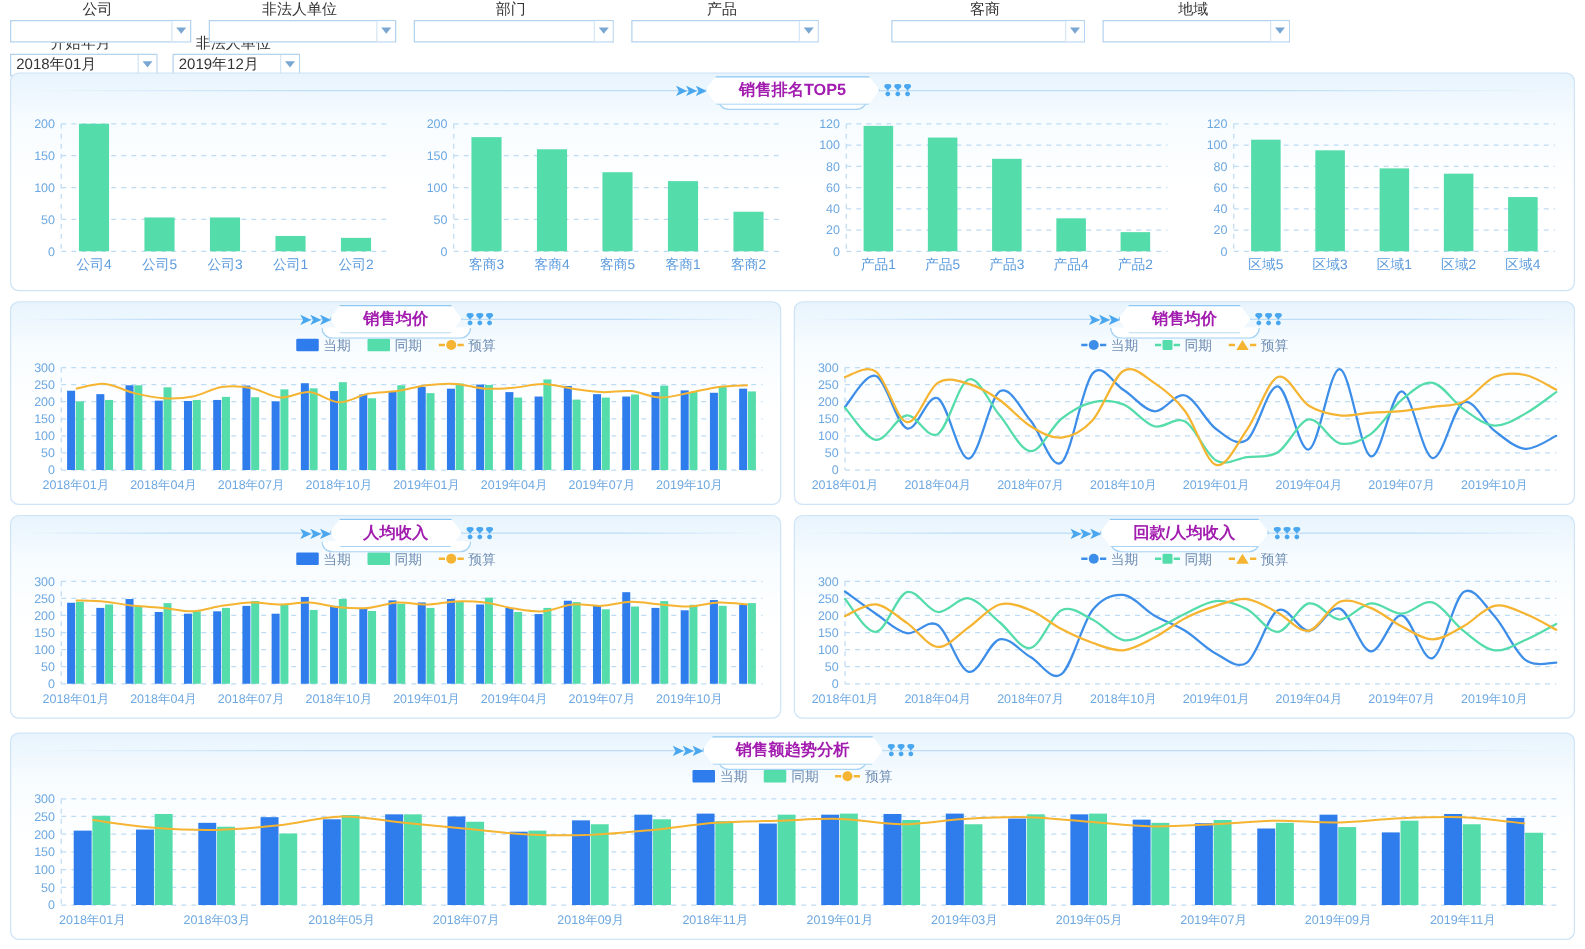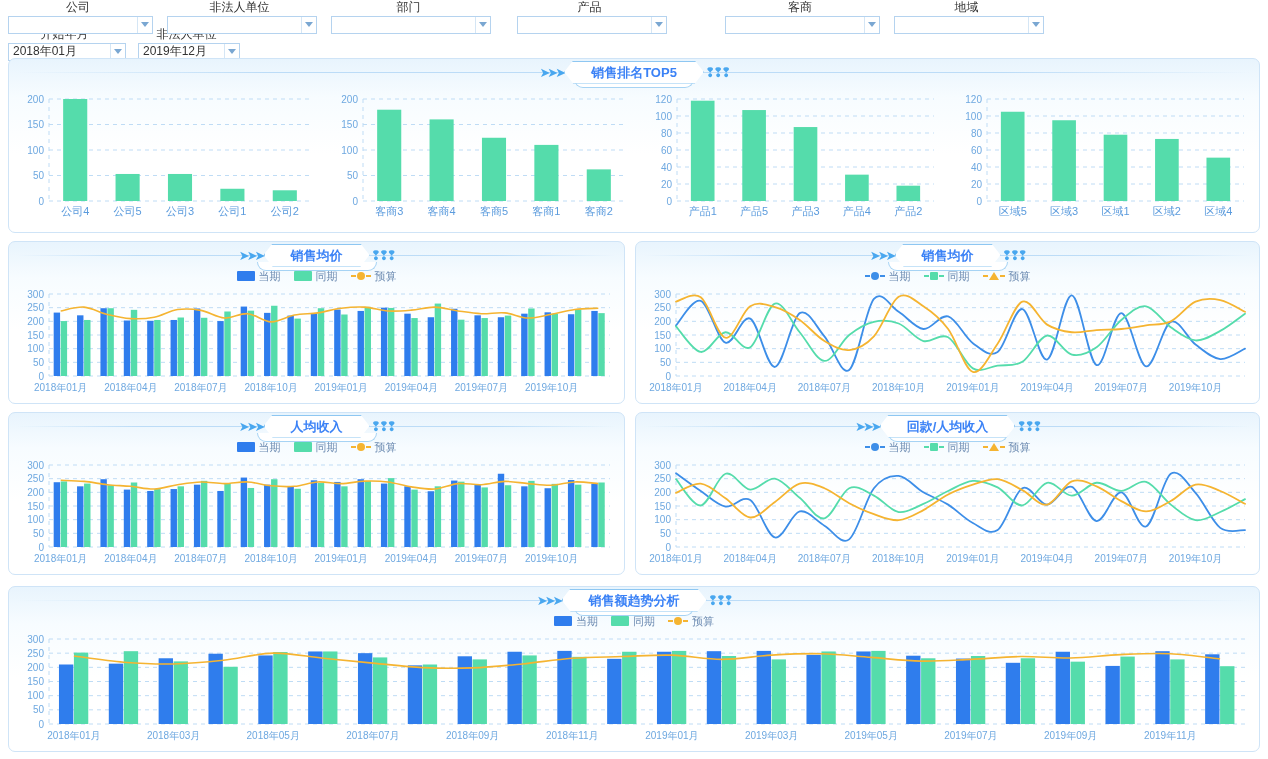--- a/index.html
+++ b/index.html
@@ -65,21 +65,21 @@
   .arrows.right { margin-left: 1px; }
   .title-plate {
     position: relative;
     padding: 1px 26px 2px 26px;
     background: #ffffff;
     border: 1px solid #8ec7f2;
     border-radius: 3px;
     clip-path: polygon(0% 50%, 9px 0%, calc(100% - 9px) 0%, 100% 50%, calc(100% - 9px) 100%, 9px 100%);
   }
   .title-text {
-    font-size: 13px; color: #3b82f6; font-weight: 600;
+    font-size: 13px; color: #a21caf; font-weight: 600;
     white-space: nowrap; line-height: 16px;
   }
   .title-swoosh {
     position: absolute; left: 50%; transform: translateX(-50%);
     top: 20px; width: 120px; height: 9px;
     border: 1px solid #a6d3f4; border-top: none;
     border-radius: 0 0 9px 9px;
     background: #fff;
     z-index: 1;
   }
@@ -130,21 +130,21 @@
       </div>
       <div class="filter-item" style="margin-right: 14px;">
         <span class="filter-label">非法人单位</span>
         <div class="select-box" style="width:150px">
           <span class="select-value"></span>
           <span class="select-arrow">
             <i class="caret"></i>
           </span>
         </div>
       </div>
-      <div class="filter-item" style="margin-right: 26px;">
+      <div class="filter-item" style="margin-right: 14px;">
         <span class="filter-label">部门</span>
         <div class="select-box" style="width:160px">
           <span class="select-value"></span>
           <span class="select-arrow">
             <i class="caret"></i>
           </span>
         </div>
       </div>
       <div class="filter-item" style="margin-right: 14px;">
         <span class="filter-label">产品</span>

